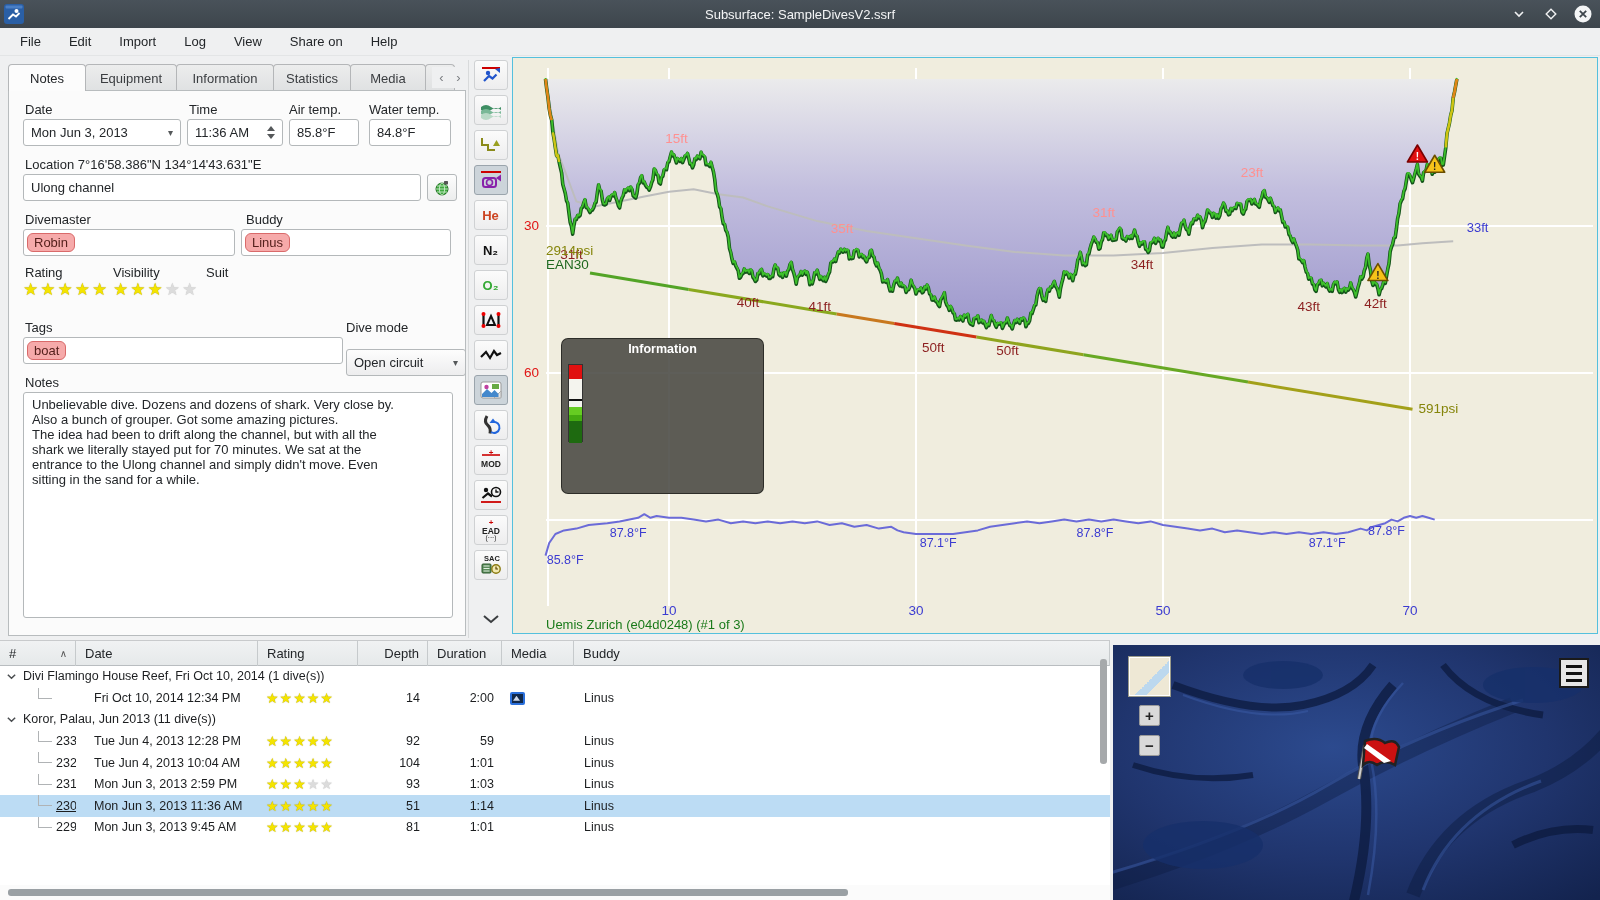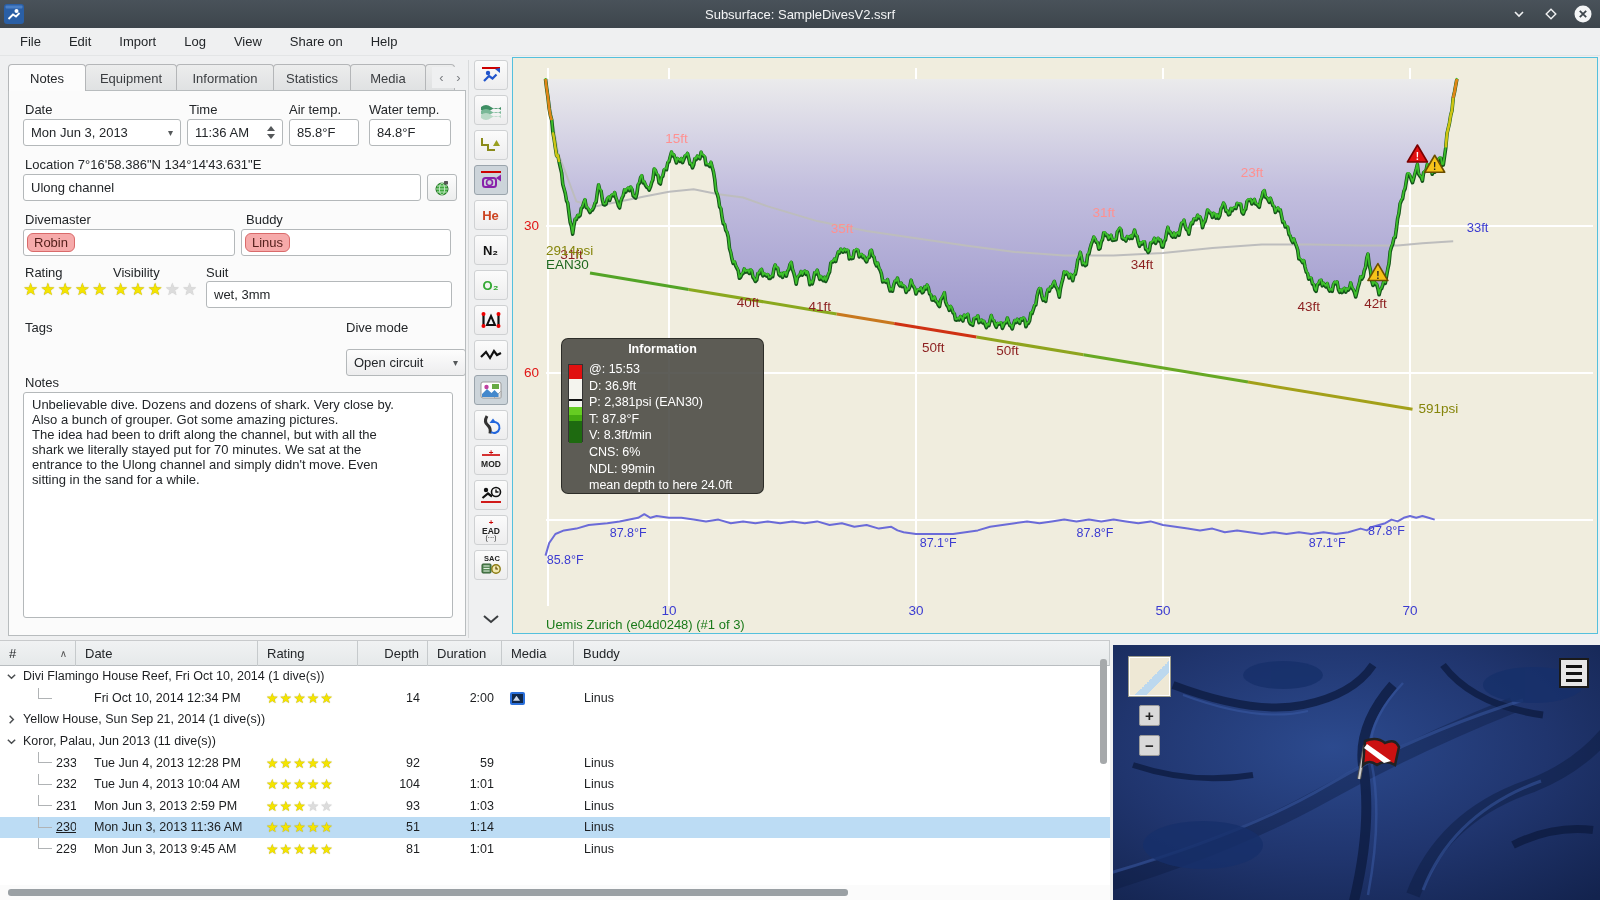--- a/index.html
+++ b/index.html
@@ -180,25 +180,25 @@
     <span class="flabel" style="left:237px; top:121px;">Buddy</span>
     <div class="finput" style="left:232px; top:138px; width:210px;">
       <span class="tagpill" style="margin-left:-4px;">Linus</span>
     </div>
 
     <span class="flabel" style="left:16px; top:174px;">Rating</span>
     <span class="stars" style="left:14px; top:188px;" id="rating-stars"><span class="star-on">★</span><span class="star-on">★</span><span class="star-on">★</span><span class="star-on">★</span><span class="star-on">★</span></span>
     <span class="flabel" style="left:104px; top:174px;">Visibility</span>
     <span class="stars" style="left:104px; top:188px;" id="visibility-stars"><span class="star-on">★</span><span class="star-on">★</span><span class="star-on">★</span><span class="star-off">★</span><span class="star-off">★</span></span>
     <span class="flabel" style="left:197px; top:174px;">Suit</span>
-    <div class="finput" style="left:197px; top:190px; width:246px;">
-      <span>wet, 3mm</span>
-    </div>
 
     <span class="flabel" style="left:16px; top:229px;">Tags</span>
+    <div class="finput" style="left:14px; top:246px; width:320px;">
+      <span class="tagpill" style="margin-left:-4px;">boat</span>
+    </div>
     <span class="flabel" style="left:337px; top:229px;">Dive mode</span>
     <div class="finput" style="left:337px; top:246px; width:120px; background:linear-gradient(#fdfdfd,#ededee);margin-top:12px;">
       <span>Open circuit</span>
         <span class="chev">▾</span>
     </div>
 
     <span class="flabel" style="left:16px; top:284px;">Notes</span>
     <div class="notes-area" style="left:14px; top:301px; width:430px; height:226px;">Unbelievable dive. Dozens and dozens of shark. Very close by.
 Also a bunch of grouper. Got some amazing pictures.
 The idea had been to drift along the channel, but with all the
@@ -392,30 +392,20 @@
     <div class="ib-title">Information</div>
     <div class="ib-legend">
       <div style="height:14px; background:#e01010;"></div>
       <div style="height:20px; background:#f4f4ee;"></div>
       <div style="height:2px;  background:#111;"></div>
       <div style="height:6px;  background:#f4f4ee;"></div>
       <div style="height:8px;  background:#66cc22;"></div>
       <div style="height:6px;  background:#44aa11;"></div>
       <div style="height:22px; background:#1e6a10;"></div>
     </div>
-    <div class="ib-lines" id="iblines">
-        <div>@: 15:53</div>
-        <div>D: 36.9ft</div>
-        <div>P: 2,381psi (EAN30)</div>
-        <div>T: 87.8°F</div>
-        <div>V: 8.3ft/min</div>
-        <div>CNS: 6%</div>
-        <div>NDL: 99min</div>
-        <div>mean depth to here 24.0ft</div>
-      </div>
   </div>
 </div>
 
 <div class="dive-list">
   <div class="dl-header" id="dlheader">
       <div class="hcell" style="left: 0px; width: 76px; justify-content: flex-start; padding: 0px 0px 0px 9px;">
         <span>#</span>
         <span style="margin-left: auto; margin-right: 8px; font-size: 10px; color: rgb(85, 85, 85);">∧</span>
       </div>
       <div class="hcell" style="left: 76px; width: 182px; justify-content: flex-start; padding: 0px 0px 0px 9px;">
@@ -450,26 +440,20 @@
         <div class="dl-cell" style="left: 76px; width: 182px; justify-content: flex-start; padding: 0px 0px 0px 18px;">Fri Oct 10, 2014 12:34 PM</div>
         <div class="dl-cell" style="left: 258px; width: 100px; justify-content: flex-start; padding: 0px 0px 0px 8px;">
           <span class="rowstars"><span class="star-on">★</span><span class="star-on">★</span><span class="star-on">★</span><span class="star-on">★</span><span class="star-on">★</span></span>
         </div>
         <div class="dl-cell" style="left: 358px; width: 70px; justify-content: flex-end; padding: 0px 8px 0px 0px;">14</div>
         <div class="dl-cell" style="left: 428px; width: 74px; justify-content: flex-end; padding: 0px 8px 0px 0px;">2:00</div>
         <div class="dl-cell" style="left: 502px; width: 72px; justify-content: flex-start; padding: 0px 0px 0px 8px;">
           <span class="media-ico"></span>
         </div>
         <div class="dl-cell" style="left: 574px; width: 536px; justify-content: flex-start; padding: 0px 0px 0px 10px;">Linus</div>
-      </div>
-      <div class="dl-row">
-        <span class="trip-chev"><svg width="11" height="11" viewBox="0 0 12 12">
-            <path d="M4 2 l4 4 -4 4" stroke="#4a4d50" stroke-width="1.6" fill="none"></path>
-          </svg></span>
-        <span style="position: absolute; left: 23px; top: 3px;">Yellow House, Sun Sep 21, 2014 (1 dive(s))</span>
       </div>
       <div class="dl-row">
         <span class="trip-chev"><svg width="11" height="11" viewBox="0 0 12 12">
             <path d="M2 4 l4 4 4 -4" stroke="#4a4d50" stroke-width="1.6" fill="none"></path>
           </svg></span>
         <span style="position: absolute; left: 23px; top: 3px;">Koror, Palau, Jun 2013 (11 dive(s))</span>
       </div>
       <div class="dl-row">
         <span class="branch"></span>
         <div class="dl-cell" style="left: 0px; width: 76px; justify-content: flex-start; padding: 0px 0px 0px 56px;">233</div>

